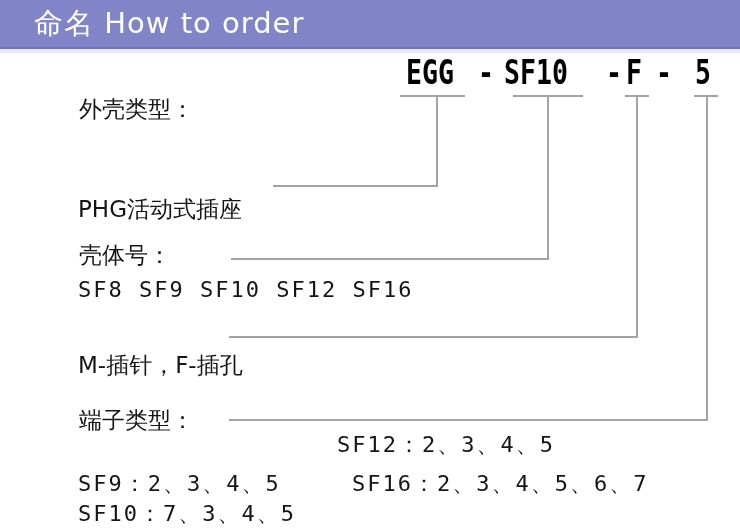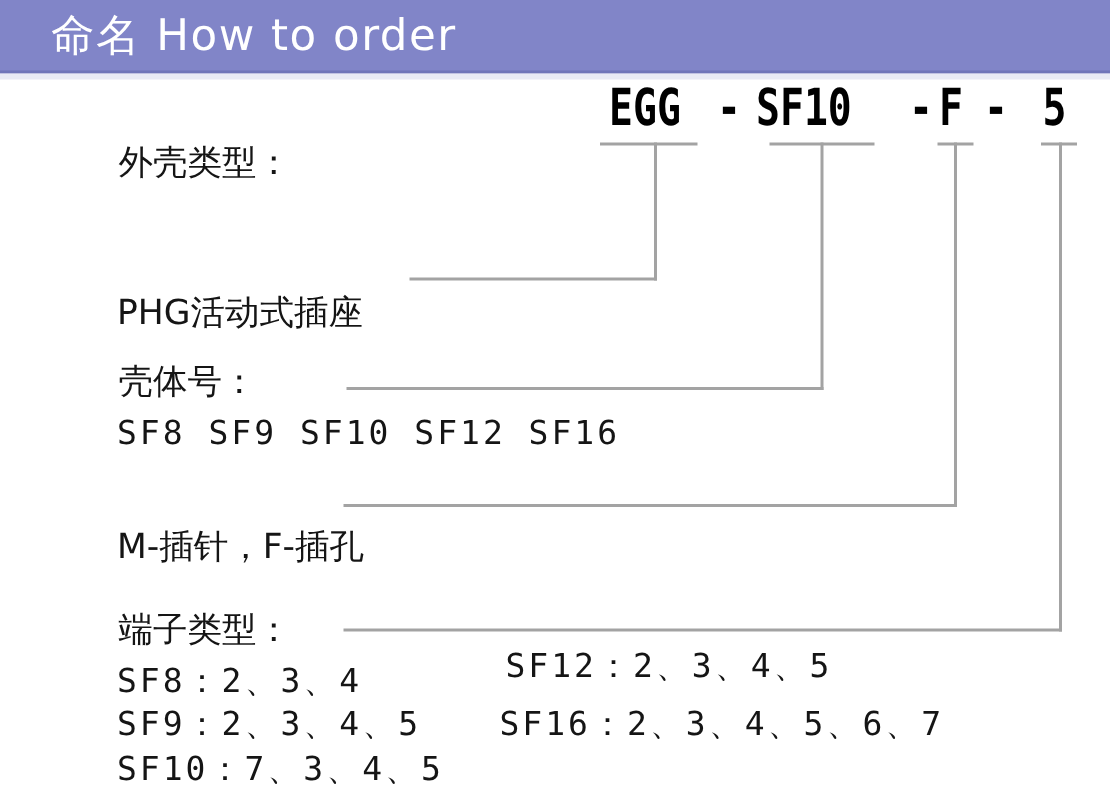--- a/index.html
+++ b/index.html
@@ -71,19 +71,18 @@
 
   <div class="txt" style="left:79px; top:96px">外壳类型：</div>
   <div class="txt" style="left:78px; top:196px">PHG活动式插座</div>
 
   <div class="txt" style="left:79px; top:242px">壳体号：</div>
   <div class="txt mono" style="left:78px; top:277px">SF8 SF9 SF10 SF12 SF16</div>
 
   <div class="txt" style="left:78px; top:352px">M-插针，F-插孔</div>
 
   <div class="txt" style="left:79px; top:407px">端子类型：</div>
-  <div class="txt mono" style="left:78px;  top:442px">SF8：2、3、4</div>
   <div class="txt mono" style="left:337px; top:432px">SF12：2、3、4、5</div>
   <div class="txt mono" style="left:78px;  top:471px">SF9：2、3、4、5</div>
-  <div class="txt mono" style="left:333px; top:471px">SF16：2、3、4、5、6、7</div>
+  <div class="txt mono" style="left:352px; top:471px">SF16：2、3、4、5、6、7</div>
   <div class="txt mono" style="left:78px;  top:501px">SF10：7、3、4、5</div>
 
 </div>
 
 </body></html>

